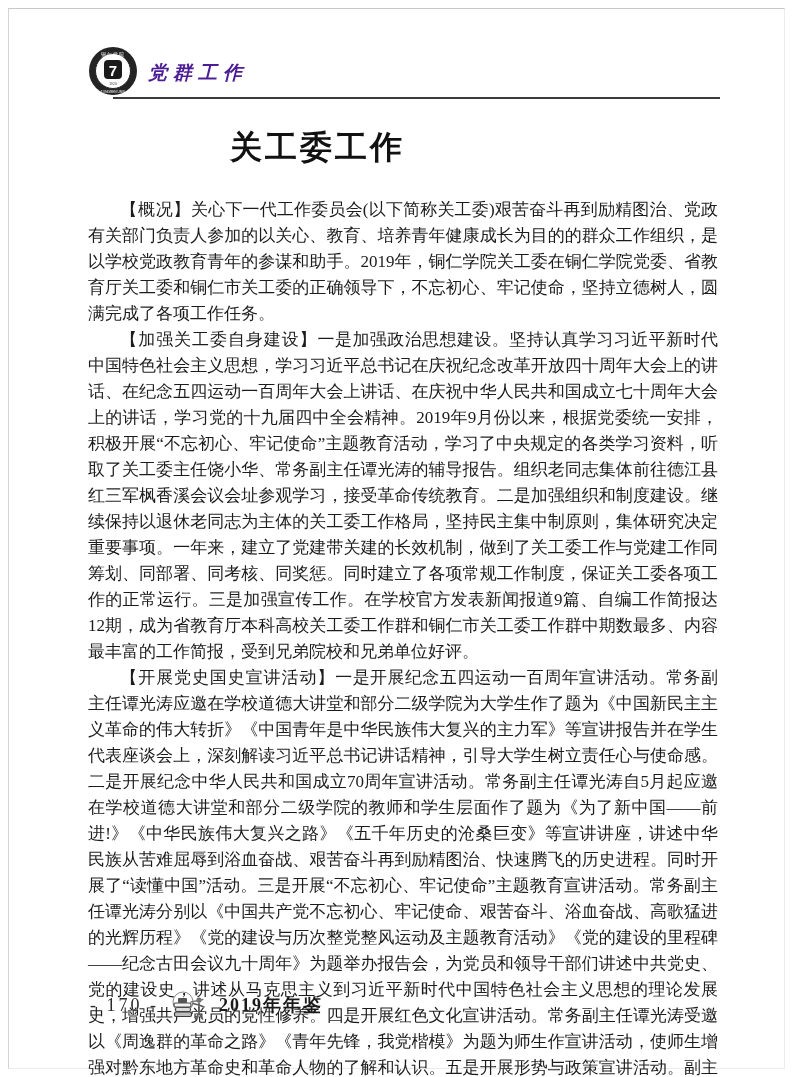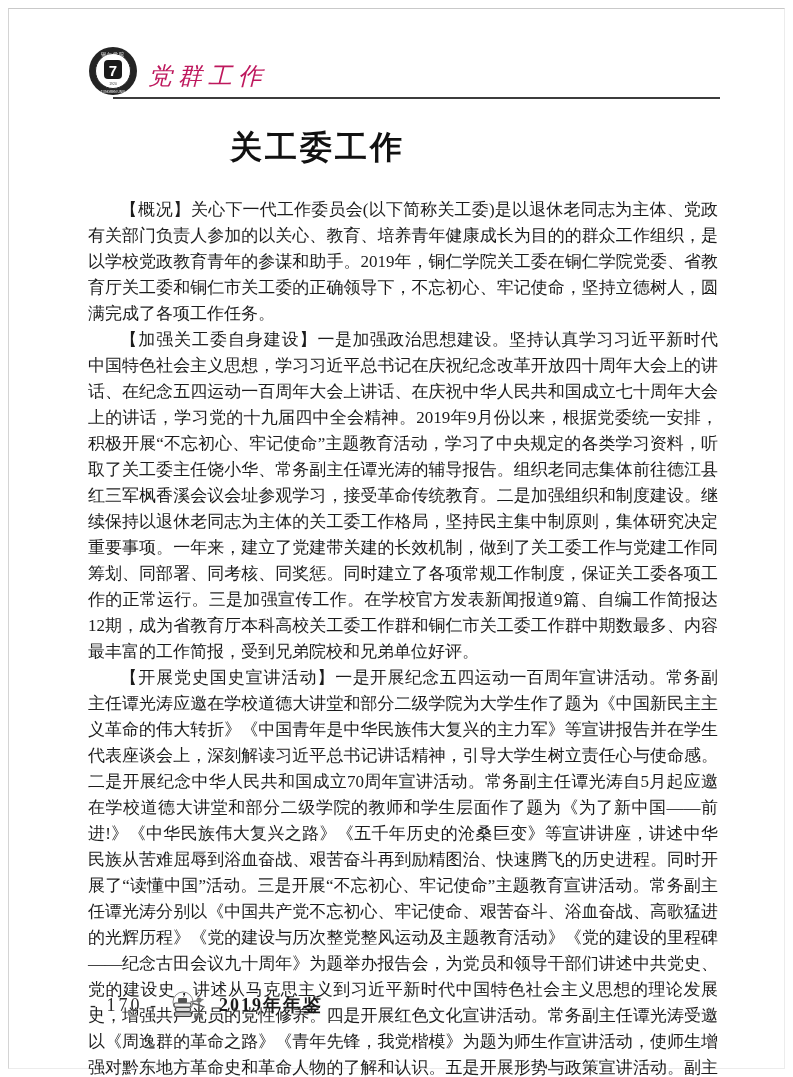--- a/index.html
+++ b/index.html
@@ -19,22 +19,22 @@
     border-bottom: 1px solid #ececec;
     pointer-events: none;
   }
   
   .header { position: absolute; left: 88px; top: 44px; width: 632px; height: 56px; }
   .seal {
     position: absolute; left: 0; top: 2px; width: 50px; height: 50px;
   }
   .section-label {
     position: absolute; left: 60px; top: 16px;
-    font-size: 24px; font-style: italic; letter-spacing: 6px;
-    color: #be185d; font-weight: 400;
+    font-size: 19px; font-style: italic; letter-spacing: 6px;
+    color: #4c1d95; font-weight: 700;
     font-family: "Liberation Serif", "DejaVu Serif", serif;
   }
   .header-rule {
     position: absolute; left: 25px; top: 53px; width: 607px; height: 2px;
     background: #3c3c3c;
   }
   
   .doc-title {
     position: absolute; left: 0; top: 126px; width: 635px;
     text-align: center;
@@ -85,21 +85,21 @@
     <text x="25" y="9.5" font-size="5" fill="#ffffff" text-anchor="middle" letter-spacing="1">铜仁学院</text>
     <text x="25" y="46.5" font-size="3.2" fill="#ffffff" text-anchor="middle" font-family="'Liberation Sans',sans-serif">TONGREN UNIV</text>
   </svg>
   <div class="header-rule"></div>
   <div class="section-label">党群工作</div>
 </div>
 
 <div class="doc-title">关工委工作</div>
 
 <div class="body-text">
-  <p class="para"><span class="para-label">【概况】</span><span>关心下一代工作委员会(以下简称关工委)是以退休老同志为主体、党政有关部门负责人参加的以关心、教育、培养青年健康成长为目的的群众工作组织，是以学校党政教育青年的参谋和助手。2019年，铜仁学院关工委在铜仁学院党委、省教育厅关工委和铜仁市关工委的正确领导下，不忘初心、牢记使命，坚持立德树人，圆满完成了各项工作任务。</span></p>
+  <p class="para"><span class="para-label">【概况】</span><span>关心下一代工作委员会(以下简称关工委)艰苦奋斗再到励精图治、党政有关部门负责人参加的以关心、教育、培养青年健康成长为目的的群众工作组织，是以学校党政教育青年的参谋和助手。2019年，铜仁学院关工委在铜仁学院党委、省教育厅关工委和铜仁市关工委的正确领导下，不忘初心、牢记使命，坚持立德树人，圆满完成了各项工作任务。</span></p>
   <p class="para"><span class="para-label">【加强关工委自身建设】</span><span>一是加强政治思想建设。坚持认真学习习近平新时代中国特色社会主义思想，学习习近平总书记在庆祝纪念改革开放四十周年大会上的讲话、在纪念五四运动一百周年大会上讲话、在庆祝中华人民共和国成立七十周年大会上的讲话，学习党的十九届四中全会精神。2019年9月份以来，根据党委统一安排，积极开展“不忘初心、牢记使命”主题教育活动，学习了中央规定的各类学习资料，听取了关工委主任饶小华、常务副主任谭光涛的辅导报告。组织老同志集体前往德江县红三军枫香溪会议会址参观学习，接受革命传统教育。二是加强组织和制度建设。继续保持以退休老同志为主体的关工委工作格局，坚持民主集中制原则，集体研究决定重要事项。一年来，建立了党建带关建的长效机制，做到了关工委工作与党建工作同筹划、同部署、同考核、同奖惩。同时建立了各项常规工作制度，保证关工委各项工作的正常运行。三是加强宣传工作。在学校官方发表新闻报道9篇、自编工作简报达12期，成为省教育厅本科高校关工委工作群和铜仁市关工委工作群中期数最多、内容最丰富的工作简报，受到兄弟院校和兄弟单位好评。</span></p>
   <p class="para"><span class="para-label">【开展党史国史宣讲活动】</span><span>一是开展纪念五四运动一百周年宣讲活动。常务副主任谭光涛应邀在学校道德大讲堂和部分二级学院为大学生作了题为《中国新民主主义革命的伟大转折》《中国青年是中华民族伟大复兴的主力军》等宣讲报告并在学生代表座谈会上，深刻解读习近平总书记讲话精神，引导大学生树立责任心与使命感。二是开展纪念中华人民共和国成立70周年宣讲活动。常务副主任谭光涛自5月起应邀在学校道德大讲堂和部分二级学院的教师和学生层面作了题为《为了新中国——前进!》《中华民族伟大复兴之路》《五千年历史的沧桑巨变》等宣讲讲座，讲述中华民族从苦难屈辱到浴血奋战、艰苦奋斗再到励精图治、快速腾飞的历史进程。同时开展了“读懂中国”活动。三是开展“不忘初心、牢记使命”主题教育宣讲活动。常务副主任谭光涛分别以《中国共产党不忘初心、牢记使命、艰苦奋斗、浴血奋战、高歌猛进的光辉历程》《党的建设与历次整党整风运动及主题教育活动》《党的建设的里程碑——纪念古田会议九十周年》为题举办报告会，为党员和领导干部们讲述中共党史、党的建设史，讲述从马克思主义到习近平新时代中国特色社会主义思想的理论发展史，增强共产党员的党性修养。四是开展红色文化宣讲活动。常务副主任谭光涛受邀以《周逸群的革命之路》《青年先锋，我党楷模》为题为师生作宣讲活动，使师生增强对黔东地方革命史和革命人物的了解和认识。五是开展形势与政策宣讲活动。副主任谢元炳应邀为学校国际学院作题为《学习习近平新时代中国特色社会主义思想，让爱国主义旗帜永远飘扬》讲座及</span></p>
 </div>
 
 <div class="footer">
   <span class="page-number">- 170 -</span>
   <svg class="footer-logo" viewBox="0 0 40 32">
     <circle cx="14" cy="13" r="10" fill="none" stroke="#8a8a8a" stroke-width="1"></circle>
     <rect x="5" y="14" width="17" height="4" rx="1.5" fill="#f2f2f2" stroke="#4a4a4a" stroke-width="1.2"></rect>
     <rect x="6.5" y="18.5" width="15" height="4" rx="1.5" fill="#dcdcdc" stroke="#4a4a4a" stroke-width="1.2"></rect>

